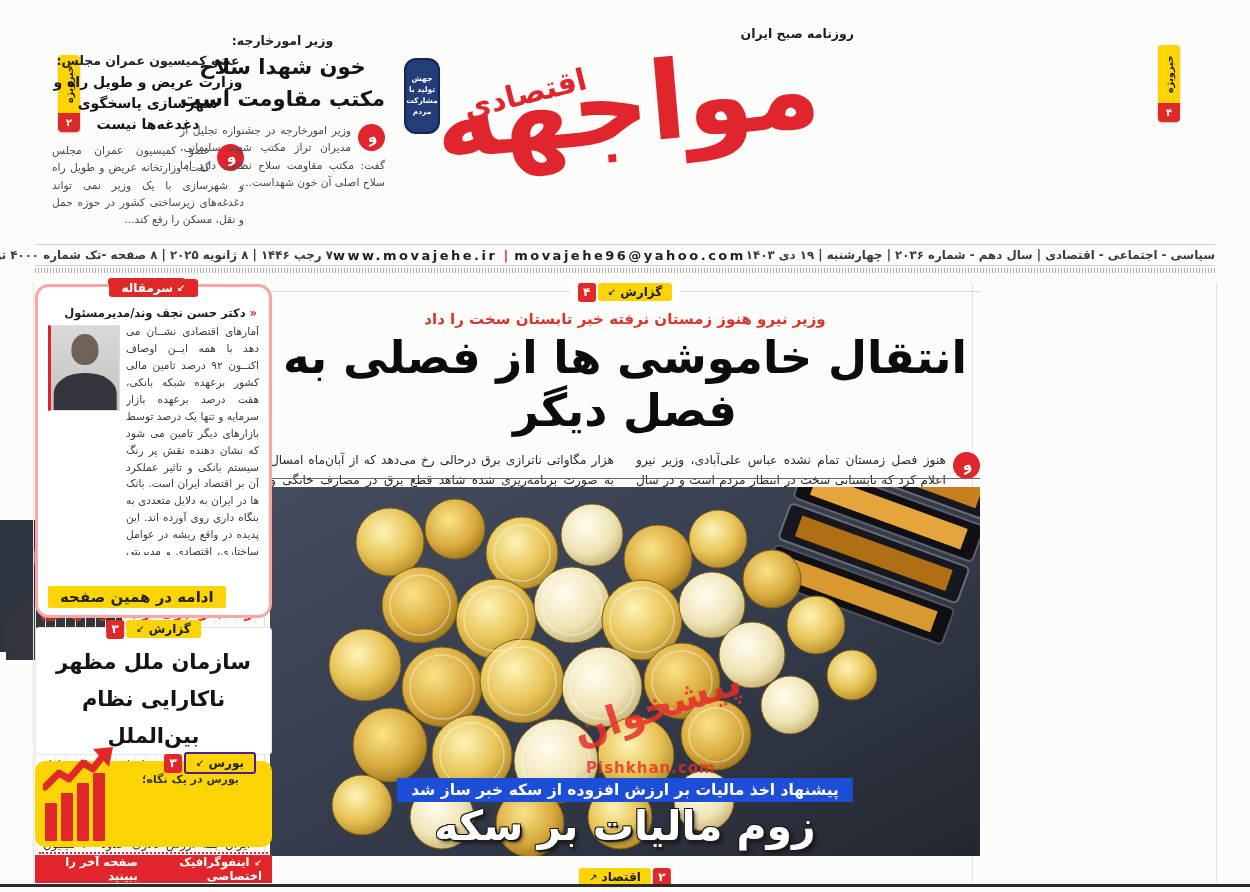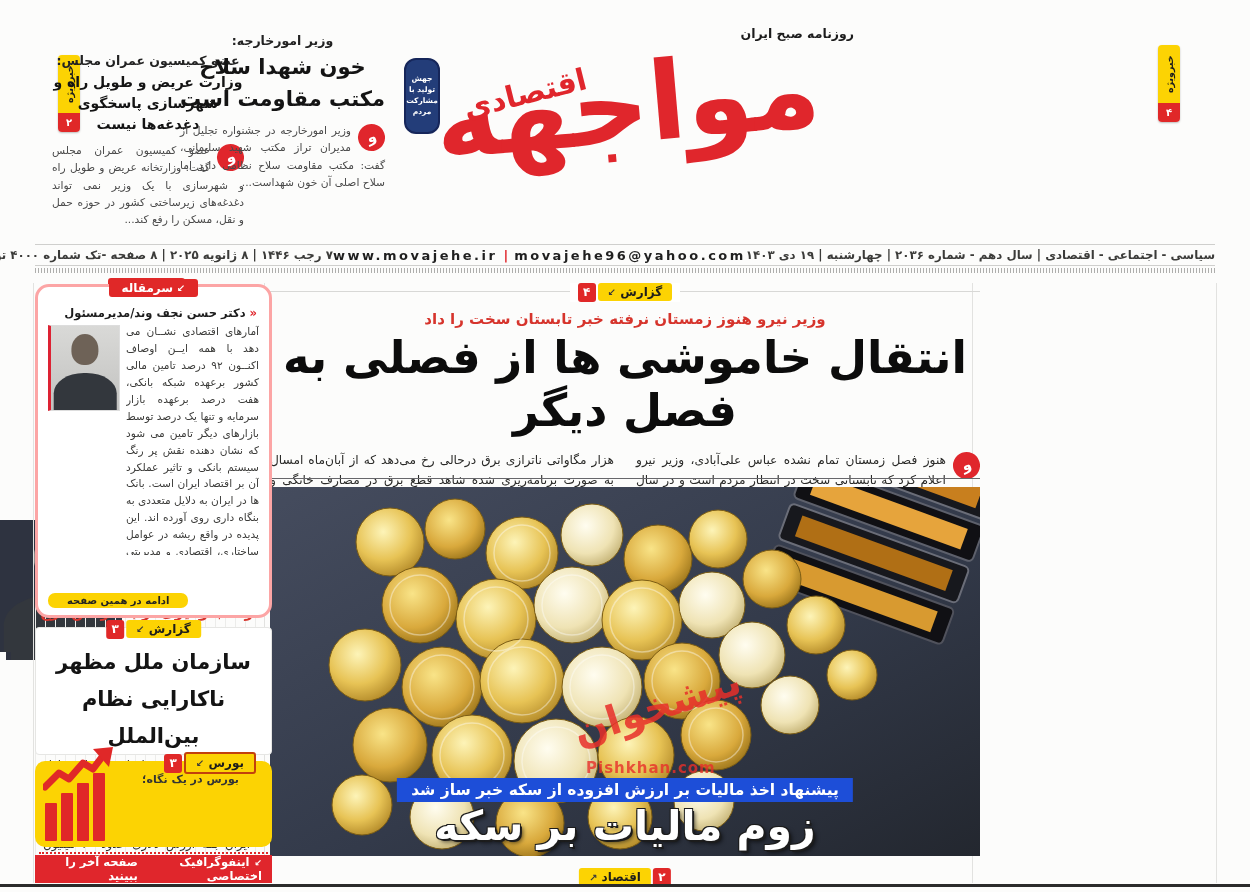--- a/index.html
+++ b/index.html
@@ -57,30 +57,30 @@
              background:repeating-linear-gradient(90deg,#9a9a98 0 1px,transparent 1px 3px); opacity:.8; }
 
   
   .editorial { position:absolute; right:978px; left:35px; top:284px; height:334px; border:3px solid #fca5a5; border-radius:14px; padding:14px 10px 8px; background:#fff; }
   .editorial .bpos { position:absolute; top:-10px; right:50%; transform:translateX(50%); }
   .editorial h3 { font-size:16px; font-weight:bold; color:#a31d1d; text-align:center; line-height:1.7; }
   .editorial .byline { font-size:11.5px; font-weight:bold; color:#1d1d1d; margin:5px 2px 3px; }
   .editorial .byline .mk { color:#e0262c; }
   .editorial .ephoto { float:left; width:72px; height:86px; margin:2px 6px 3px 0; border:1px solid #ddd; border-left:3px solid #d23; }
   .editorial .body { font-size:10.6px; color:#3c3c3a; text-align:justify; line-height:1.6; height:232px; overflow:hidden; }
-  .editorial .cont { position:absolute; bottom:7px; left:10px; background:#fcd303; color:#222; font-size:10px; font-weight:bold; padding:2px 19px; border-radius:7px; }
+  .editorial .cont { position:absolute; bottom:7px; left:10px; background:#fcd303; color:#222; font-size:15px; font-weight:bold; padding:2px 12px; border-radius:2px; }
 
   .report3 { position:absolute; right:978px; left:35px; top:627px; height:128px; border:1px solid #e6e6e4; border-radius:4px; padding-top:12px; background:#fff; }
   .report3 .bpos { position:absolute; top:-10px; right:50%; transform:translateX(50%); }
   .report3 h3 { font-size:21px; font-weight:bold; color:#141414; text-align:center; line-height:1.75; margin-top:4px; }
 
   .bourse { position:absolute; right:978px; left:35px; top:761px; height:86px; background:#fcd303; border-radius:10px; padding:12px 10px 6px 84px; }
   .bourse::after { content:""; position:absolute; left:4px; right:4px; bottom:-7px; border-bottom:2px dotted #e02828; }
   .bourse .bpos { position:absolute; top:-9px; right:16px; }
-  .bourse .bpos .pill { border:2px solid #c2410c; }
+  .bourse .bpos .pill { border:2px solid #4c1d95; }
   .bourse .chart { position:absolute; left:8px; top:-16px; }
   .bourse .kick { font-size:11px; font-weight:bold; color:#333; text-align:center; }
   .bourse h3 { font-size:14.5px; font-weight:bold; color:#d01f1f; text-align:center; line-height:1.65; margin-top:2px; }
 
   .infostrip { position:absolute; right:978px; left:35px; top:855px; height:28px; background:#e0262c; color:#fff;
                display:flex; align-items:center; justify-content:space-between; padding:0 10px; font-size:11.5px; font-weight:bold; }
   .infostrip .arr { font-size:9px; margin-left:5px; }
 
   
   .leadstory { position:absolute; right:270px; left:270px; top:281px; height:206px; text-align:center; }

